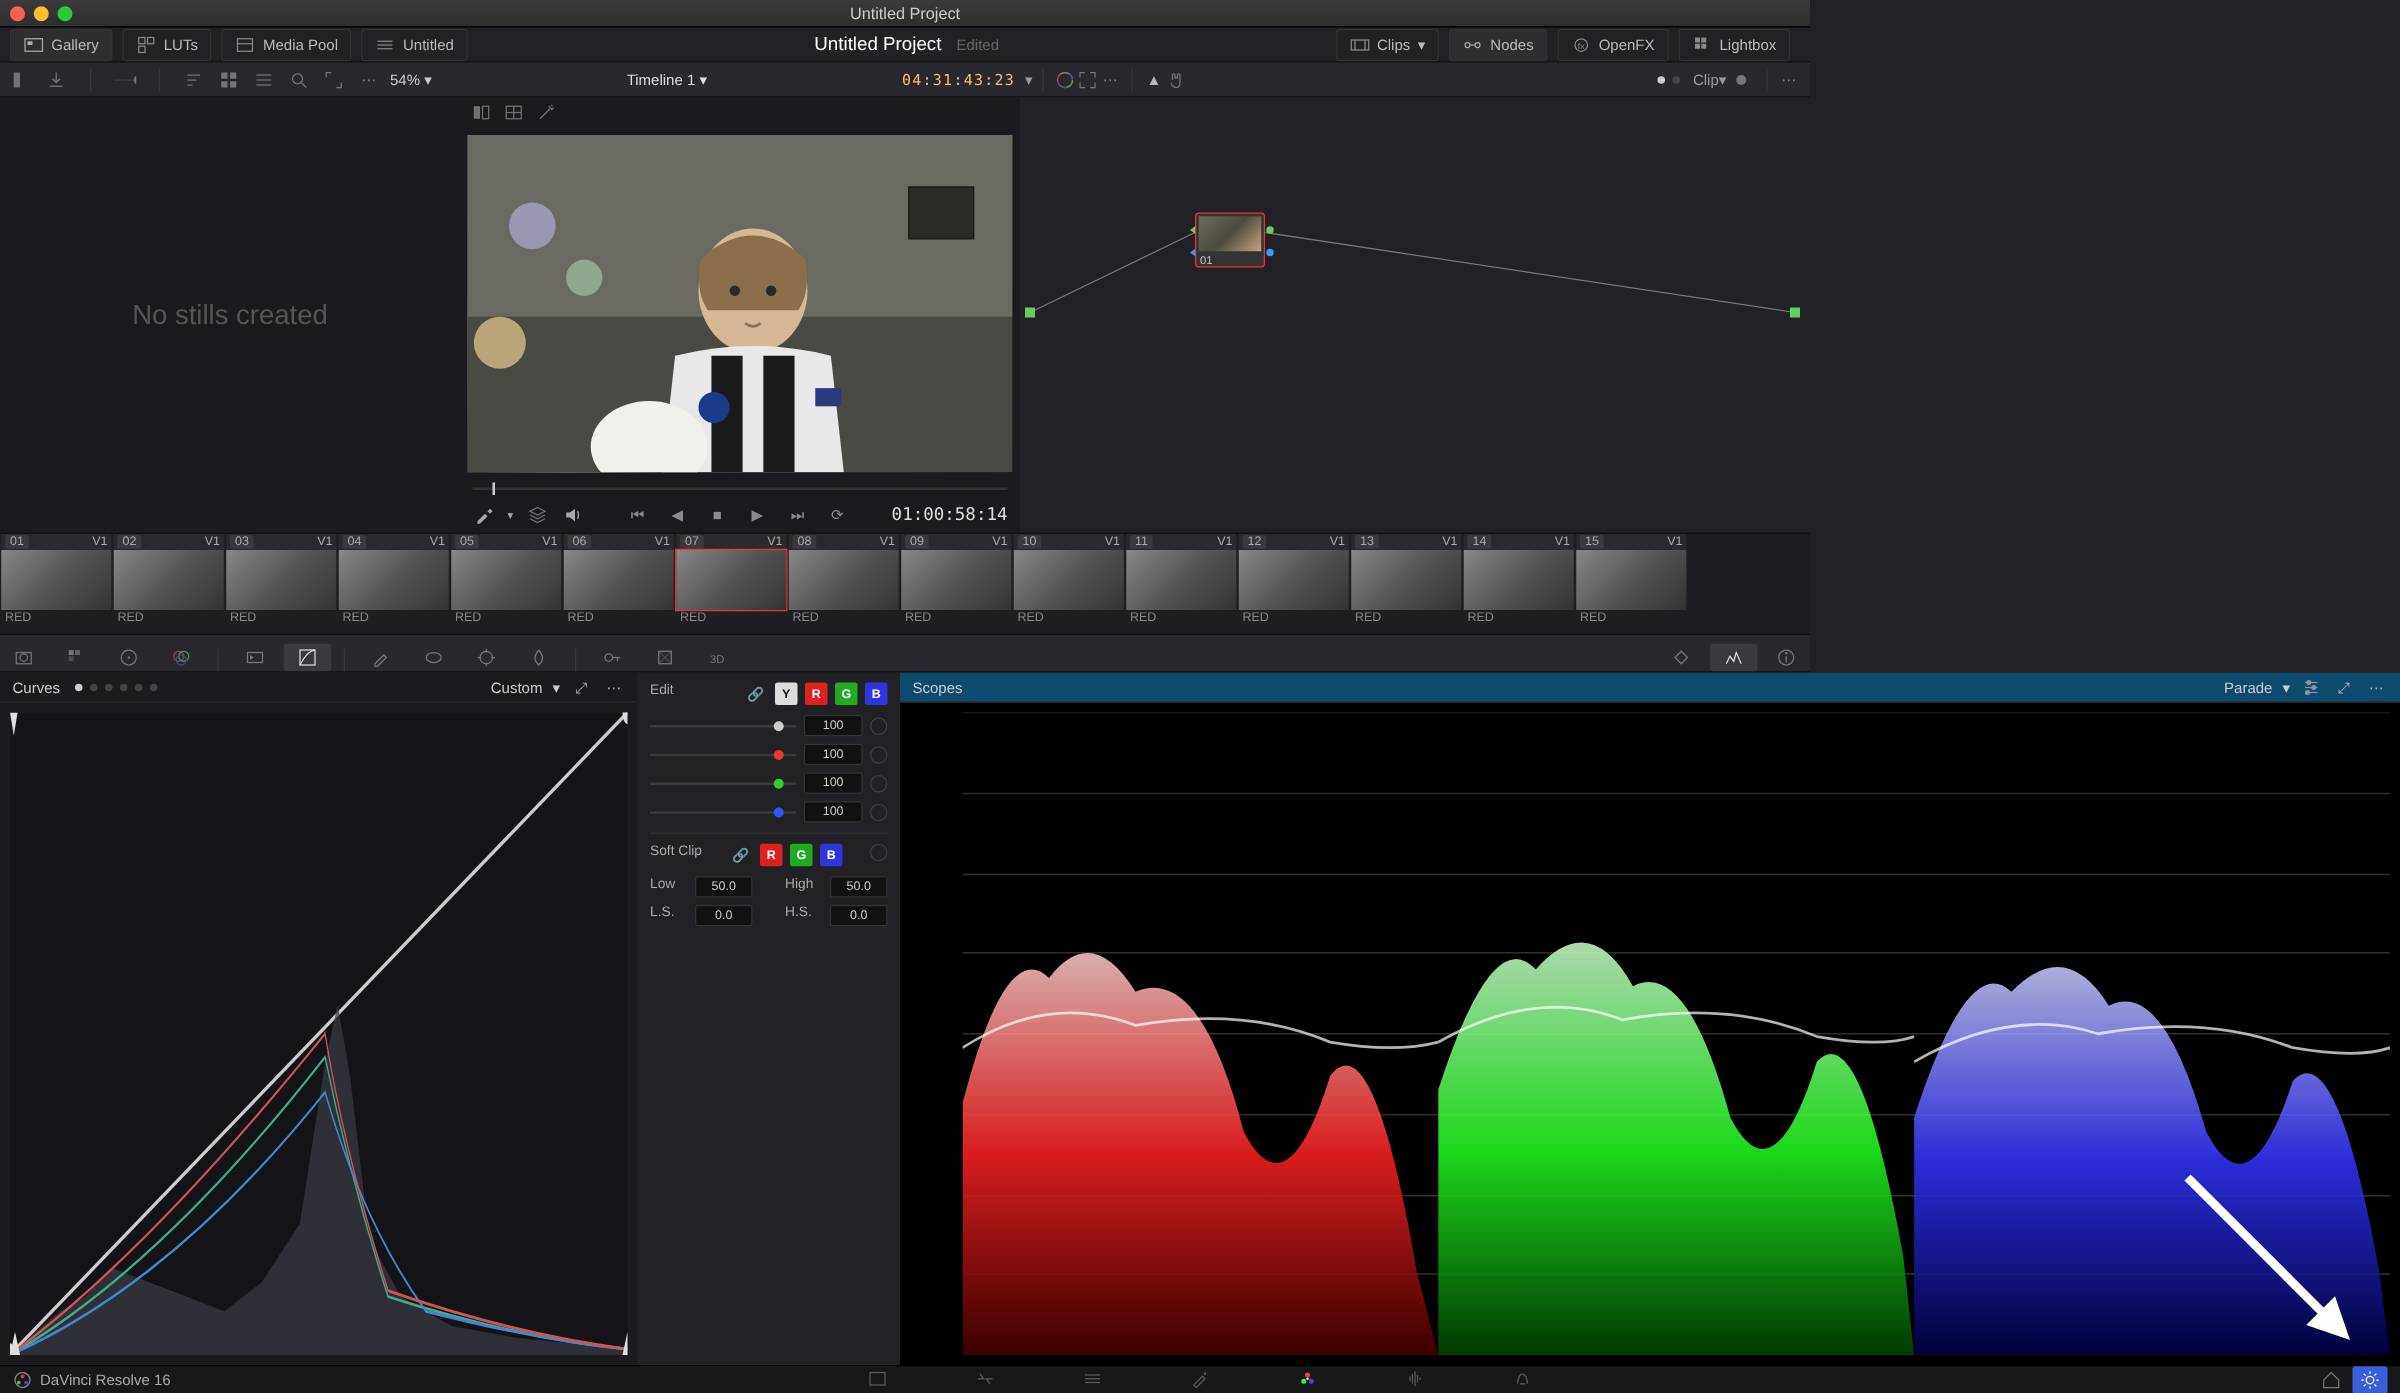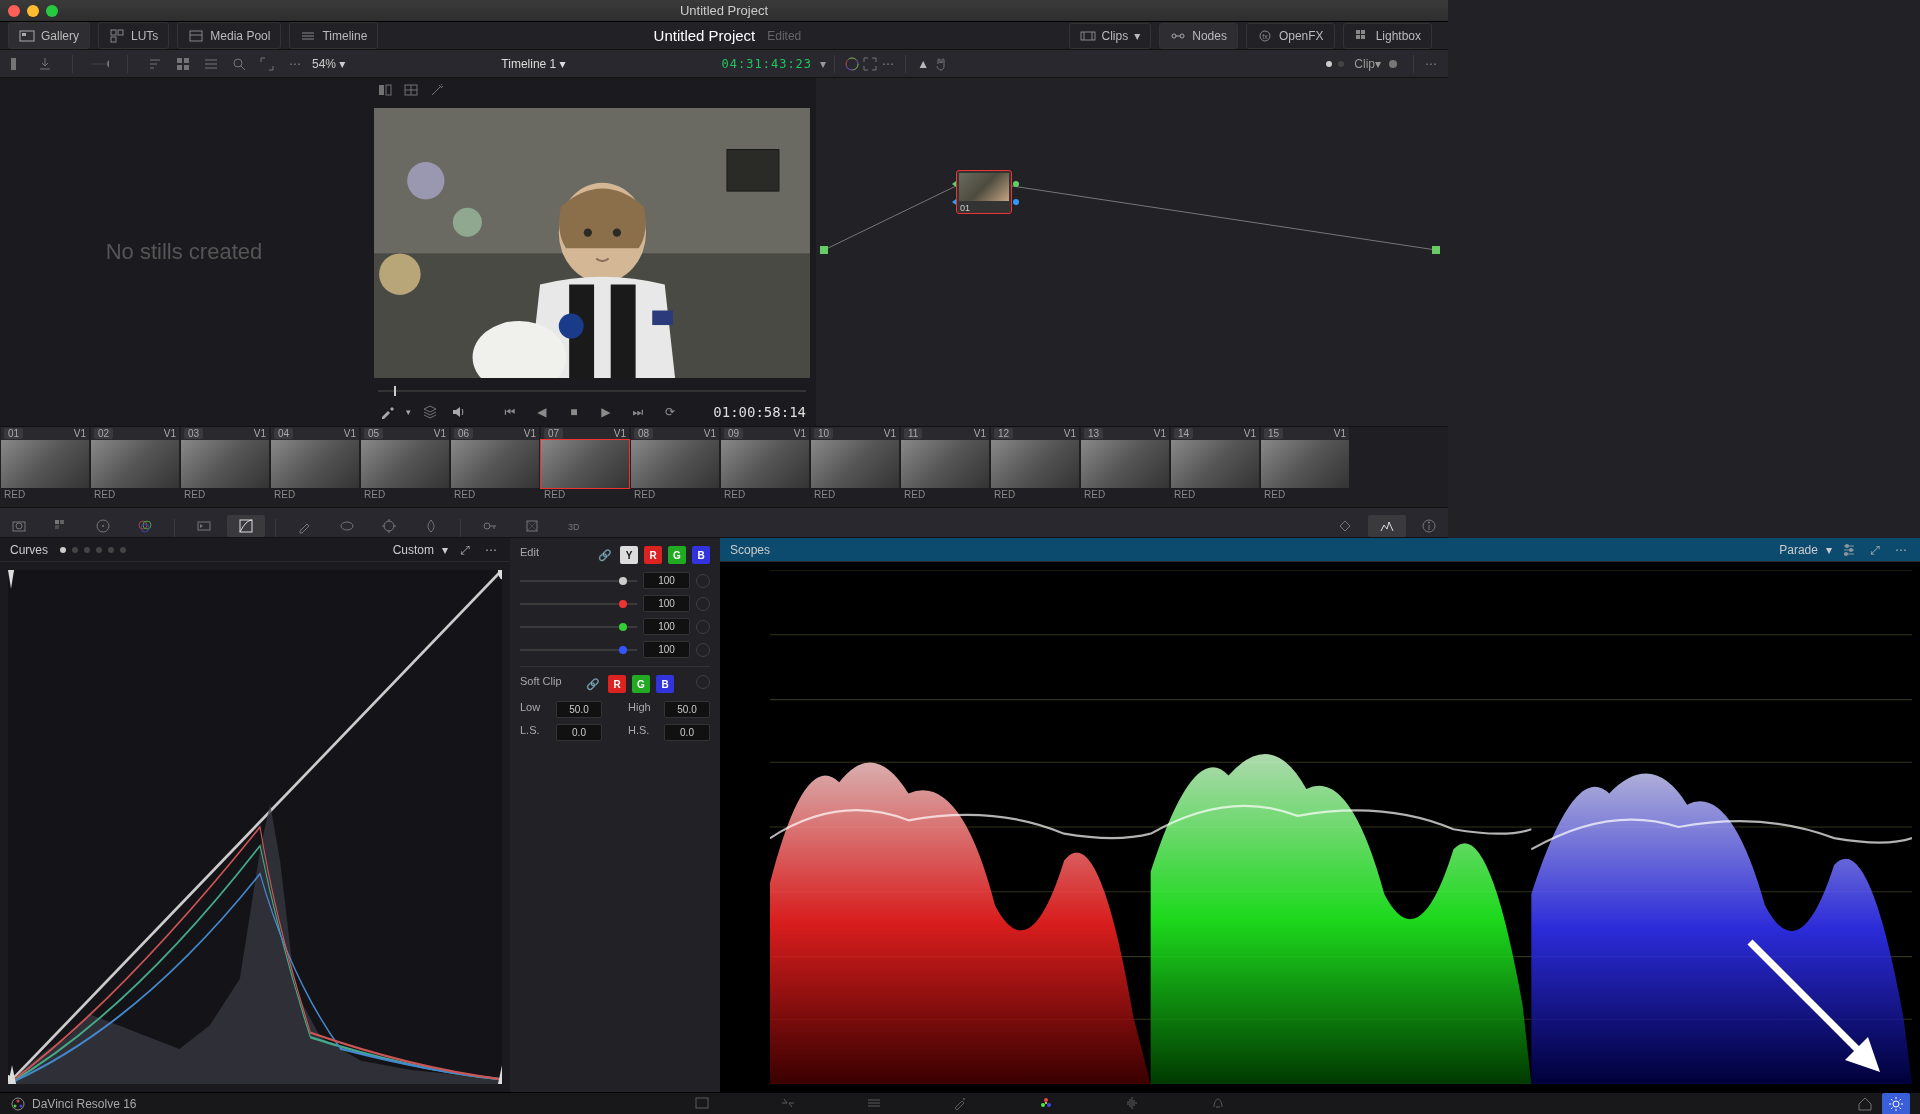--- a/index.html
+++ b/index.html
@@ -2,34 +2,34 @@
 <html><head>
 <meta charset="utf-8">
 <style>
 * { margin:0; padding:0; box-sizing:border-box; font-family:-apple-system,BlinkMacSystemFont,"Segoe UI",sans-serif; user-select:none; }
 body { background:#212126; color:#a8a8a8; font-size:12px; width:1448px; height:840px; overflow:hidden; }
 .titlebar { height:22px; background:linear-gradient(#3a3a3a,#2e2e2e); display:flex; align-items:center; position:relative; border-bottom:1px solid #000; }
 .traffic { display:flex; gap:7px; margin-left:8px; }
 .traffic span { width:12px; height:12px; border-radius:50%; display:block; }
 .tl-close{background:#ff5f57;} .tl-min{background:#febc2e;} .tl-max{background:#28c840;}
 .titlebar-title{position:absolute;left:50%;transform:translateX(-50%);color:#ccc;font-size:13px;}
-.topbar{height:28px;background:#212126;display:flex;border-bottom:1px solid #111;padding:0 8px;}
+.topbar{height:28px;background:#212126;display:flex;align-items:center;border-bottom:1px solid #111;padding:0 8px;}
 .tb-btn{display:flex;align-items:center;gap:6px;padding:4px 10px;border:1px solid #333;border-radius:3px;margin-right:8px;color:#bbb;font-size:12px;cursor:pointer;}
 .tb-btn.active{background:#2e2e32;}
 .tb-center{flex:1;display:flex;justify-content:center;align-items:center;gap:12px;}
 .tb-center .ptitle{color:#fff;font-size:15px;font-weight:500;}
 .tb-center .edited{color:#666;}
 .tb-right{display:flex;align-items:center;}
 .toolbar2{height:28px;background:#28282e;display:flex;align-items:center;border-bottom:1px solid #111;padding:0 8px;color:#999;}
 .tb2-group{display:flex;align-items:center;gap:10px;}
 .tb2-sep{width:1px;height:18px;background:#3a3a3a;margin:0 8px;}
 .tb2-icon{width:18px;height:18px;display:flex;align-items:center;justify-content:center;cursor:pointer;opacity:.8;}
 .tb2-zoom{color:#ccc;margin-left:8px;}
 .tb2-timeline{flex:1;text-align:center;color:#ddd;}
-.tb2-tc{color:#22c55e;font-family:monospace;letter-spacing:1px;}
+.tb2-tc{color:#fdba74;font-family:monospace;letter-spacing:1px;}
 .content{display:grid;grid-template-columns:368px 448px 1fr;height:348px;}
 .gallery{background:#1b1b1f;display:flex;align-items:center;justify-content:center;color:#555;font-size:22px;}
 .viewer{background:#1b1b1f;display:flex;flex-direction:column;}
 .viewer-top{height:24px;display:flex;align-items:center;gap:8px;padding:0 8px;}
 .viewer-img{flex:1;margin:6px;background:linear-gradient(135deg,#6a6a5f 0%,#8a8a7f 20%,#4d4b3e 40%,#c4a484 50%,#3a3830 60%,#1a1a18 100%);position:relative;overflow:hidden;}
 .viewer-scrub{height:14px;margin:0 10px;position:relative;}
 .viewer-scrub::before{content:"";position:absolute;top:6px;left:0;right:0;height:2px;background:#333;}
 .viewer-scrub .ph{position:absolute;left:16px;top:2px;width:2px;height:10px;background:#ccc;}
 .viewer-transport{height:28px;display:flex;align-items:center;padding:0 10px;gap:10px;}
 .transport-mid{flex:1;display:flex;justify-content:center;gap:14px;}
@@ -119,21 +119,21 @@
         <line x1="2" y1="7" x2="14" y2="7" stroke="#888"></line>
       </svg>
     <span>Media Pool</span>
   </div>
   <div class="tb-btn">
     <svg class="ico" viewBox="0 0 16 16">
         <line x1="2" y1="5" x2="14" y2="5" stroke="#888"></line>
         <line x1="2" y1="8" x2="14" y2="8" stroke="#888"></line>
         <line x1="2" y1="11" x2="14" y2="11" stroke="#888"></line>
       </svg>
-    <span>Timeline</span>
+    <span>Untitled</span>
   </div>
   <div class="tb-center">
     <span class="ptitle">Untitled Project</span>
     <span class="edited">Edited</span>
   </div>
   <div class="tb-right">
     <div class="tb-btn">
       <svg class="ico" viewBox="0 0 16 16">
           <rect x="1" y="4" width="14" height="8" fill="none" stroke="#888"></rect>
           <line x1="4" y1="4" x2="4" y2="12" stroke="#888"></line>

